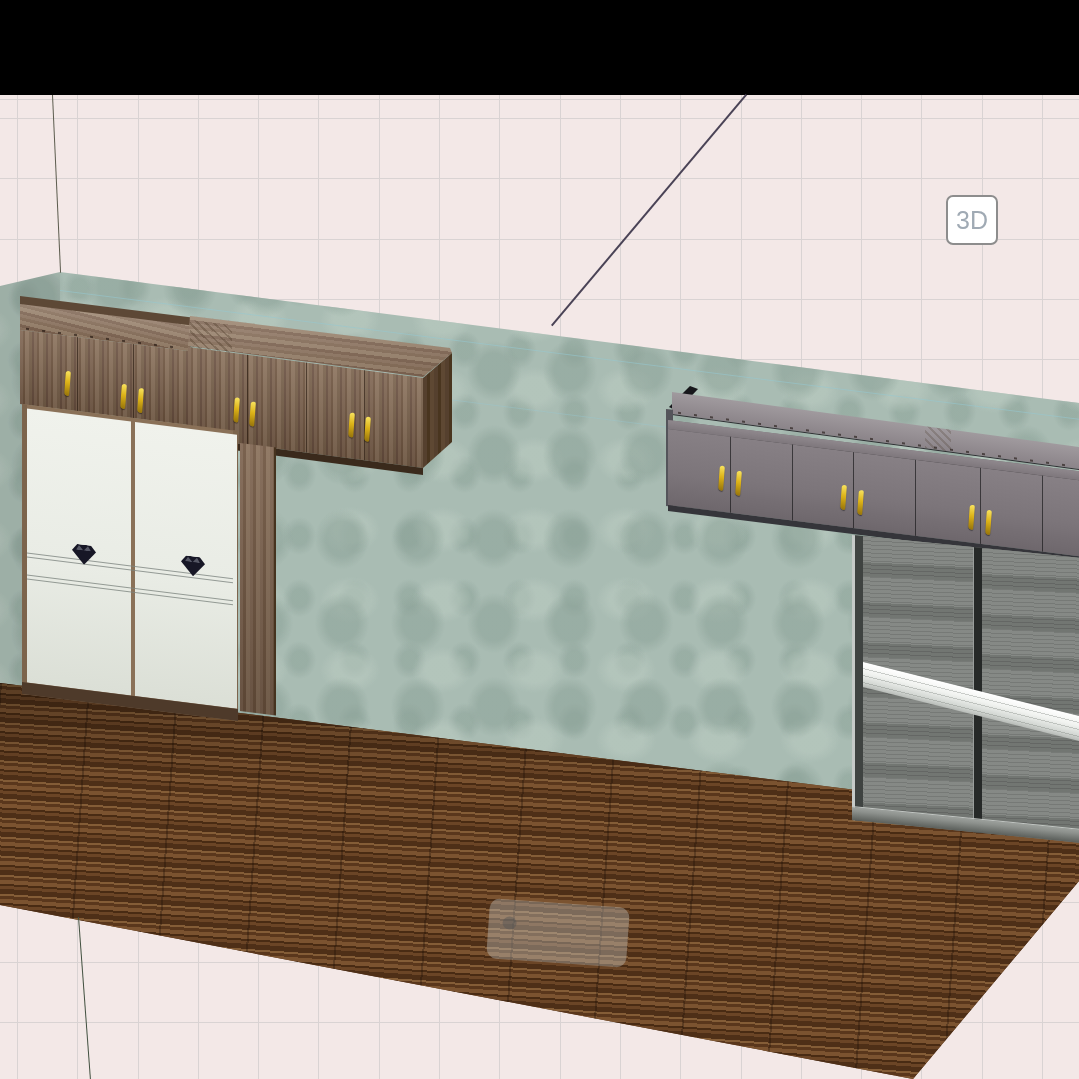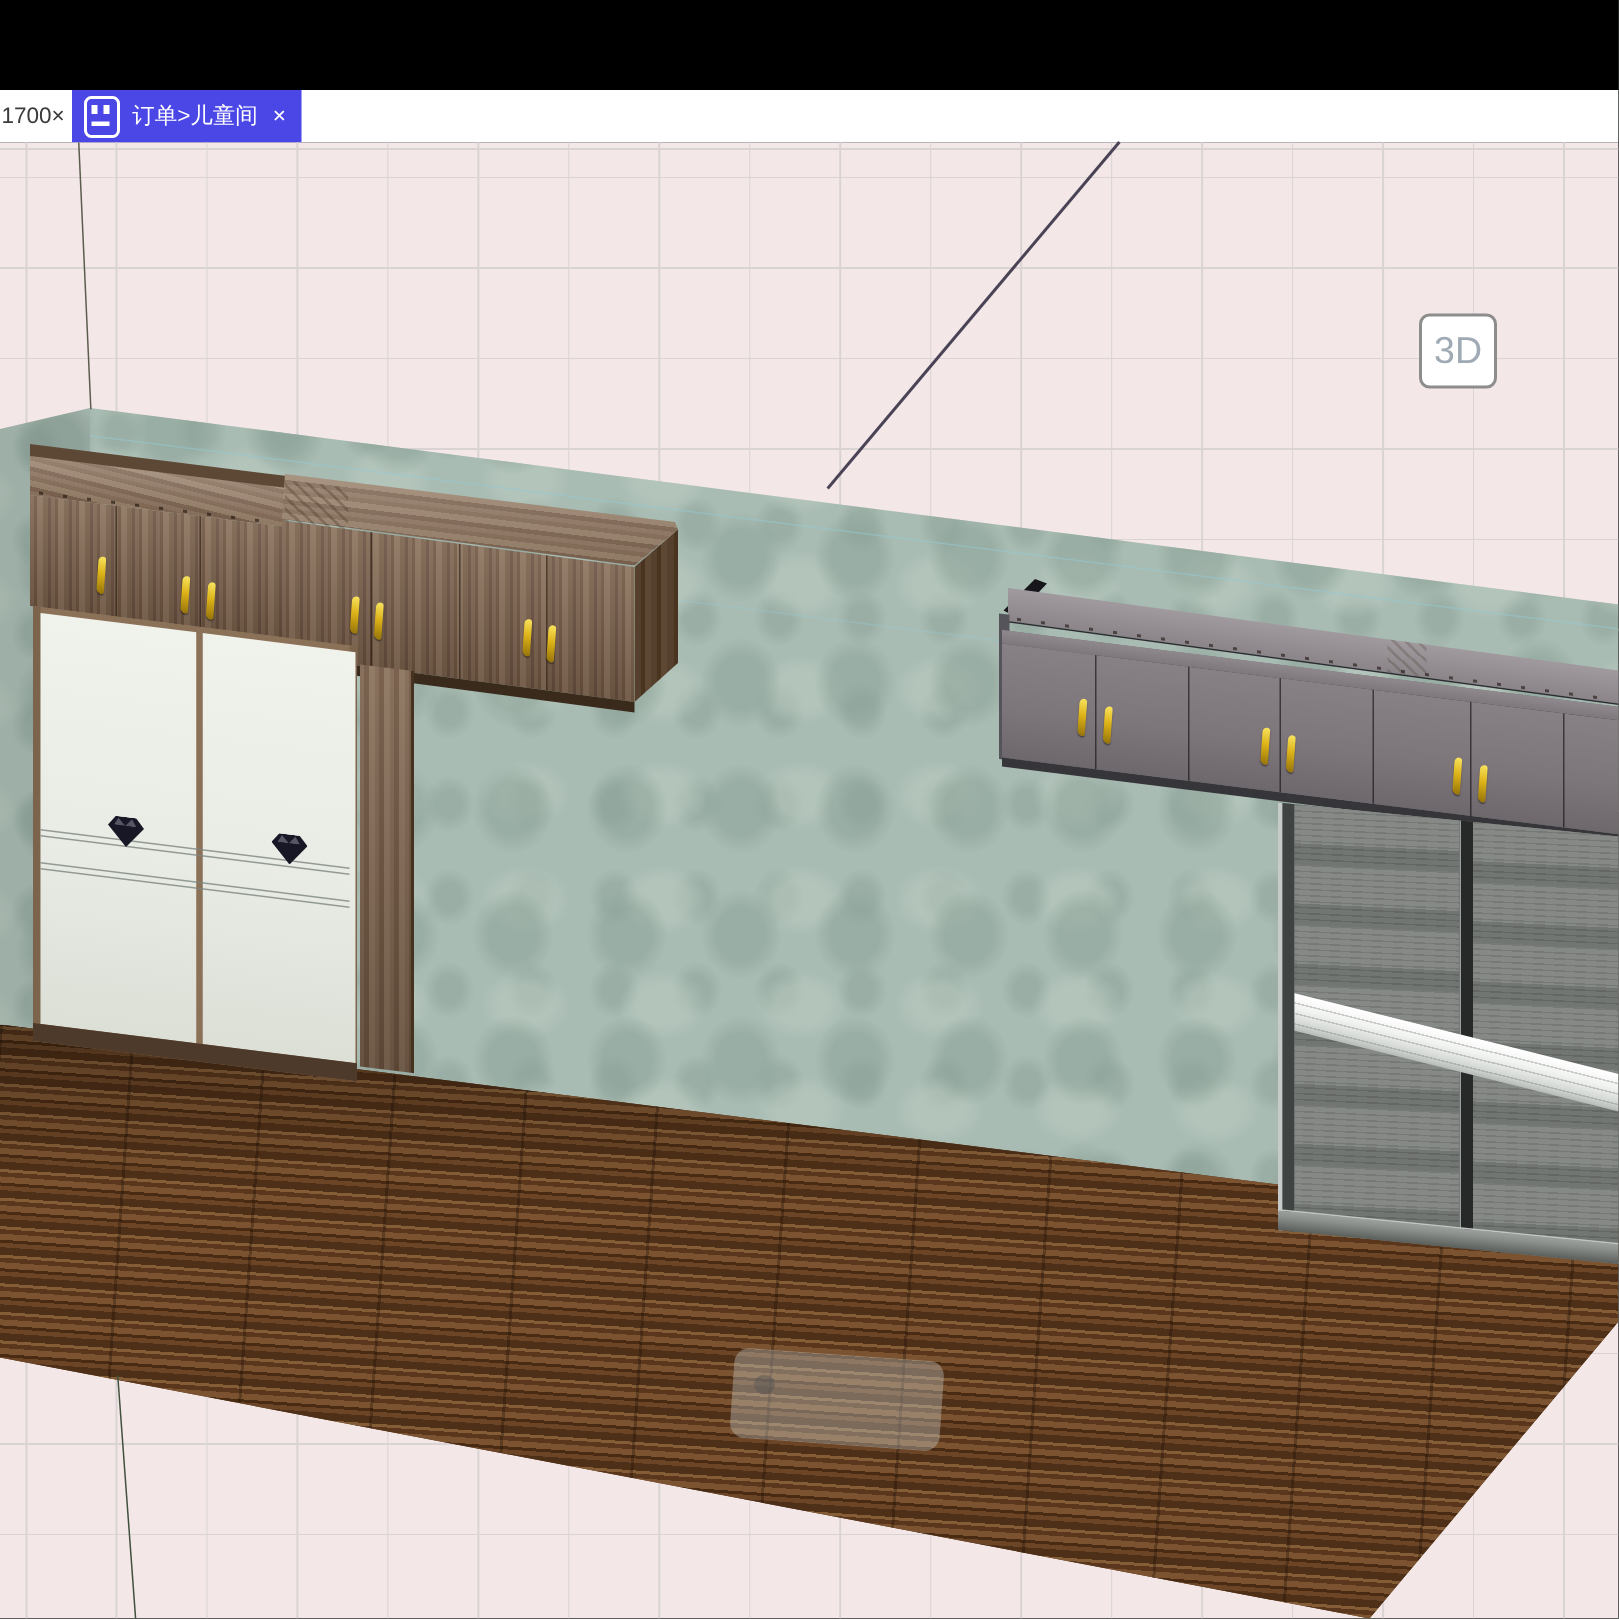--- a/index.html
+++ b/index.html
@@ -129,42 +129,30 @@
   #rw-divider{position:absolute;left:121px;top:0;bottom:0;width:9px;background:#262928;
       border-left:1px solid #9a9e9c;}
   #rw-band{position:absolute;left:11px;right:0;top:126px;height:25px;
       transform:skewY(8.5deg);transform-origin:0 0;
       background-image:repeating-linear-gradient(180deg,transparent 0 6px,rgba(118,124,118,.35) 6px 7px),
         linear-gradient(180deg,#ffffff 0,#f1f3f0 40%,#d4d8d4 78%,#b7bbb7 100%);}
   #rw-bottomrail{position:absolute;left:0;right:0;bottom:0;height:13px;
       background:linear-gradient(180deg,#9ca09c 0,#8d918d 30%,#5b5f5b 100%);border-top:1px solid #c2c6c3;}
 
   
-  #mode-badge{left:946px;top:114px;width:48px;height:46px;background:#fff;border:2px solid #8d8d8d;
+  #mode-badge{left:946px;top:100px;width:48px;height:46px;background:#fff;border:2px solid #8d8d8d;
       border-radius:7px;color:#a0aab4;font-size:25px;display:flex;align-items:center;justify-content:center;}
 </style>
 </head>
 <body>
 
 <div id="app">
 
   <div id="topbar" class="abs"></div>
 
-  <div id="tabbar" class="abs">
-    <span id="dim-label">1700×</span>
-    <div id="doc-tab">
-      <span id="tab-icon">
-          <i class="d1"></i>
-          <i class="d2"></i>
-          <i class="slot"></i>
-        </span>
-      <span id="tab-label">订单&gt;儿童间</span>
-      <span id="tab-close">×</span>
-    </div>
-  </div>
 
   <div id="viewport" class="abs">
 
     <div id="back-wall" class="paper">
       <div class="guide" style="position:absolute;left:60px;top:45px;width:1100px;"></div>
       <div class="guide" style="position:absolute;left:60px;top:105px;width:1100px;opacity:.7;"></div>
     </div>
     <div id="left-wall" class="paper"></div>
     <div id="floor"></div>
     <div id="ceiling-edge" class="edge-line"></div>

